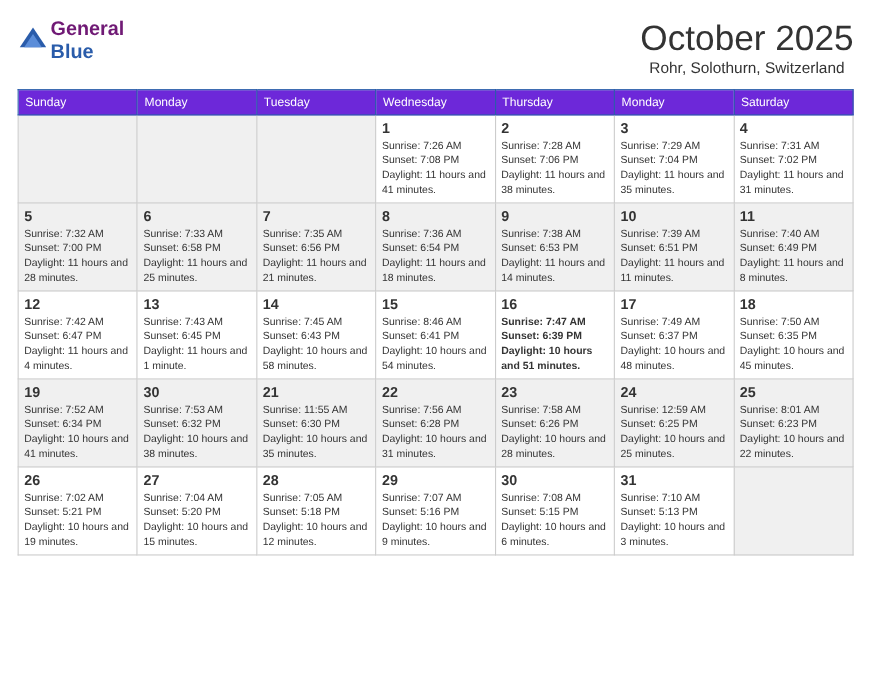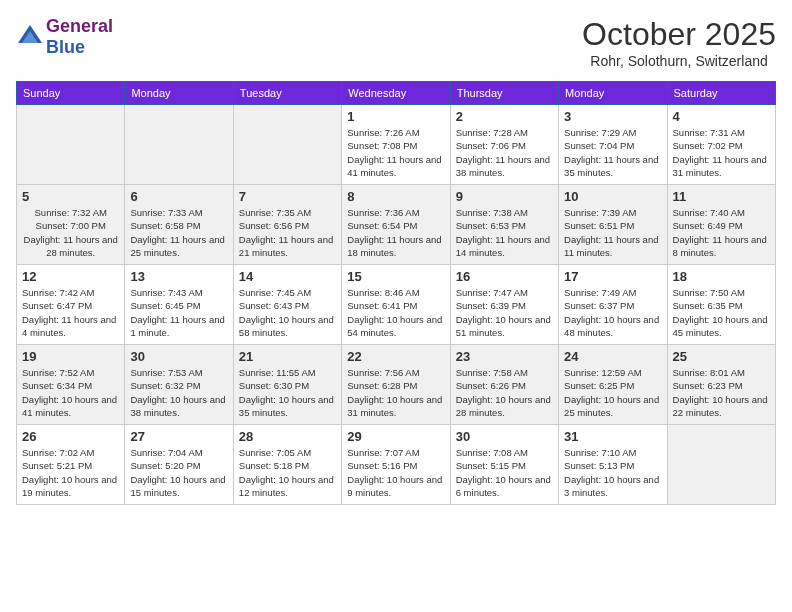--- a/index.html
+++ b/index.html
@@ -150,21 +150,21 @@
         <td>
           <span class="day-number">4</span>
           <div class="day-info" style="white-space: pre-line;">Sunrise: 7:31 AM
 Sunset: 7:02 PM
 Daylight: 11 hours and 31 minutes.</div>
         </td>
       </tr>
       <tr>
         <td>
           <span class="day-number">5</span>
-          <div class="day-info" style="white-space: pre-line; text-align: center;">Sunrise: 7:32 AM
+          <div class="day-info" style="white-space: pre-line;">Sunrise: 7:32 AM
 Sunset: 7:00 PM
 Daylight: 11 hours and 28 minutes.</div>
         </td>
         <td>
           <span class="day-number">6</span>
           <div class="day-info" style="white-space: pre-line;">Sunrise: 7:33 AM
 Sunset: 6:58 PM
 Daylight: 11 hours and 25 minutes.</div>
         </td>
         <td>
@@ -218,21 +218,21 @@
 Daylight: 10 hours and 58 minutes.</div>
         </td>
         <td>
           <span class="day-number">15</span>
           <div class="day-info" style="white-space: pre-line;">Sunrise: 8:46 AM
 Sunset: 6:41 PM
 Daylight: 10 hours and 54 minutes.</div>
         </td>
         <td>
           <span class="day-number">16</span>
-          <div class="day-info" style="white-space: pre-line;">Sunrise: 7:47 AM
+          <div class="day-info" style="white-space: pre-line; font-weight: bold;">Sunrise: 7:47 AM
 Sunset: 6:39 PM
 Daylight: 10 hours and 51 minutes.</div>
         </td>
         <td>
           <span class="day-number">17</span>
           <div class="day-info" style="white-space: pre-line;">Sunrise: 7:49 AM
 Sunset: 6:37 PM
 Daylight: 10 hours and 48 minutes.</div>
         </td>
         <td>

